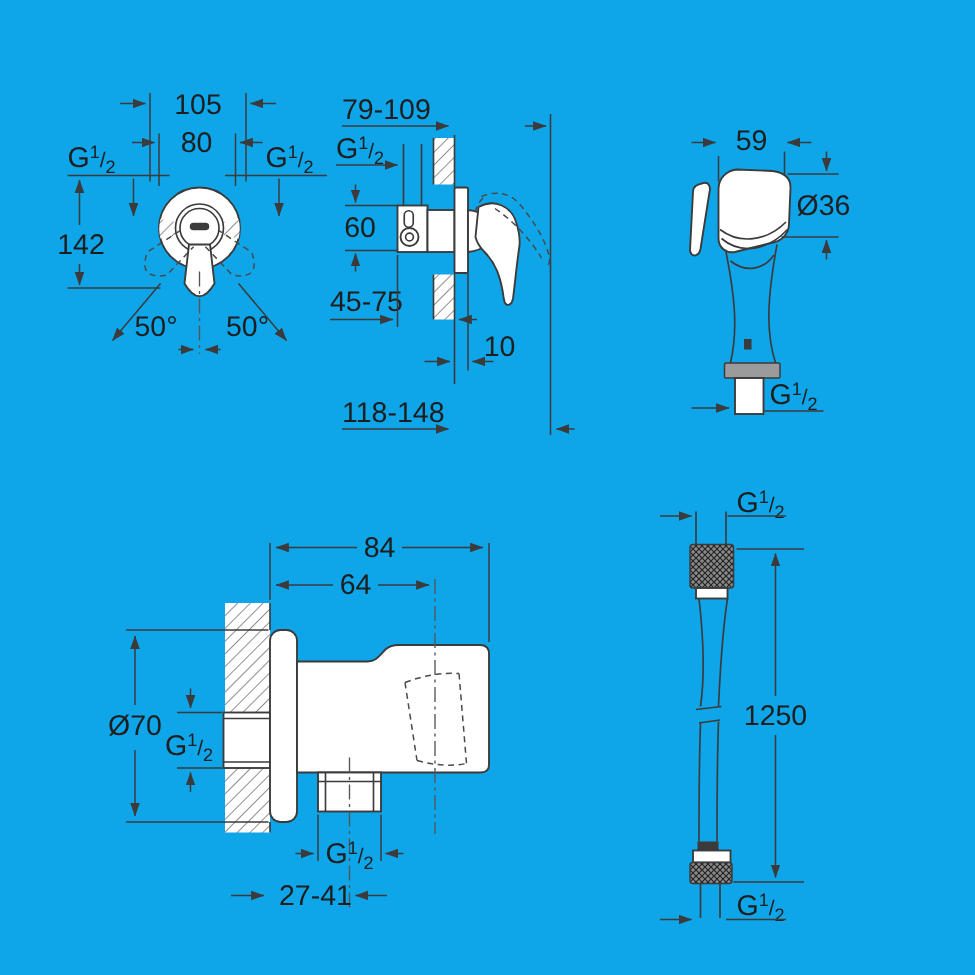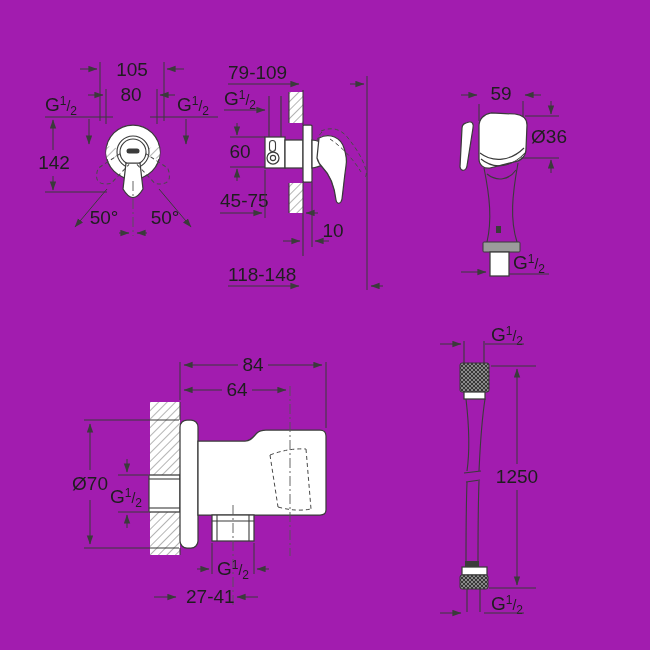--- a/index.html
+++ b/index.html
@@ -1,16 +1,16 @@
 <!DOCTYPE html>
 <html><head>
 <meta charset="utf-8">
 <style>
   html,body{margin:0;padding:0;background:#ffffff;}
-  .canvas{position:relative;width:650px;height:650px;background:#a21caf;overflow:hidden;}
+  .canvas{position:relative;width:650px;height:650px;background:#0ea5e9;overflow:hidden;}
   svg text{font-family:"Liberation Sans","DejaVu Sans",sans-serif;fill:#1e1e1e;font-size:19px;}
   tspan.sm{font-size:12px;}
   tspan.md{font-size:14px;}
   .ln{stroke:#3b3b3b;stroke-width:1.1;fill:none;}
   .obj{stroke:#3b3b3b;stroke-width:1.25;fill:#ffffff;}
   .objn{stroke:#3b3b3b;stroke-width:1.1;fill:none;}
   .dim{stroke:#3b3b3b;stroke-width:1;fill:none;}
   .dsh{stroke:#4a4a4a;stroke-width:1;fill:none;stroke-dasharray:4 3;}
   .cl{stroke:#555;stroke-width:0.9;fill:none;stroke-dasharray:10 3 2 3;}
 </style>

